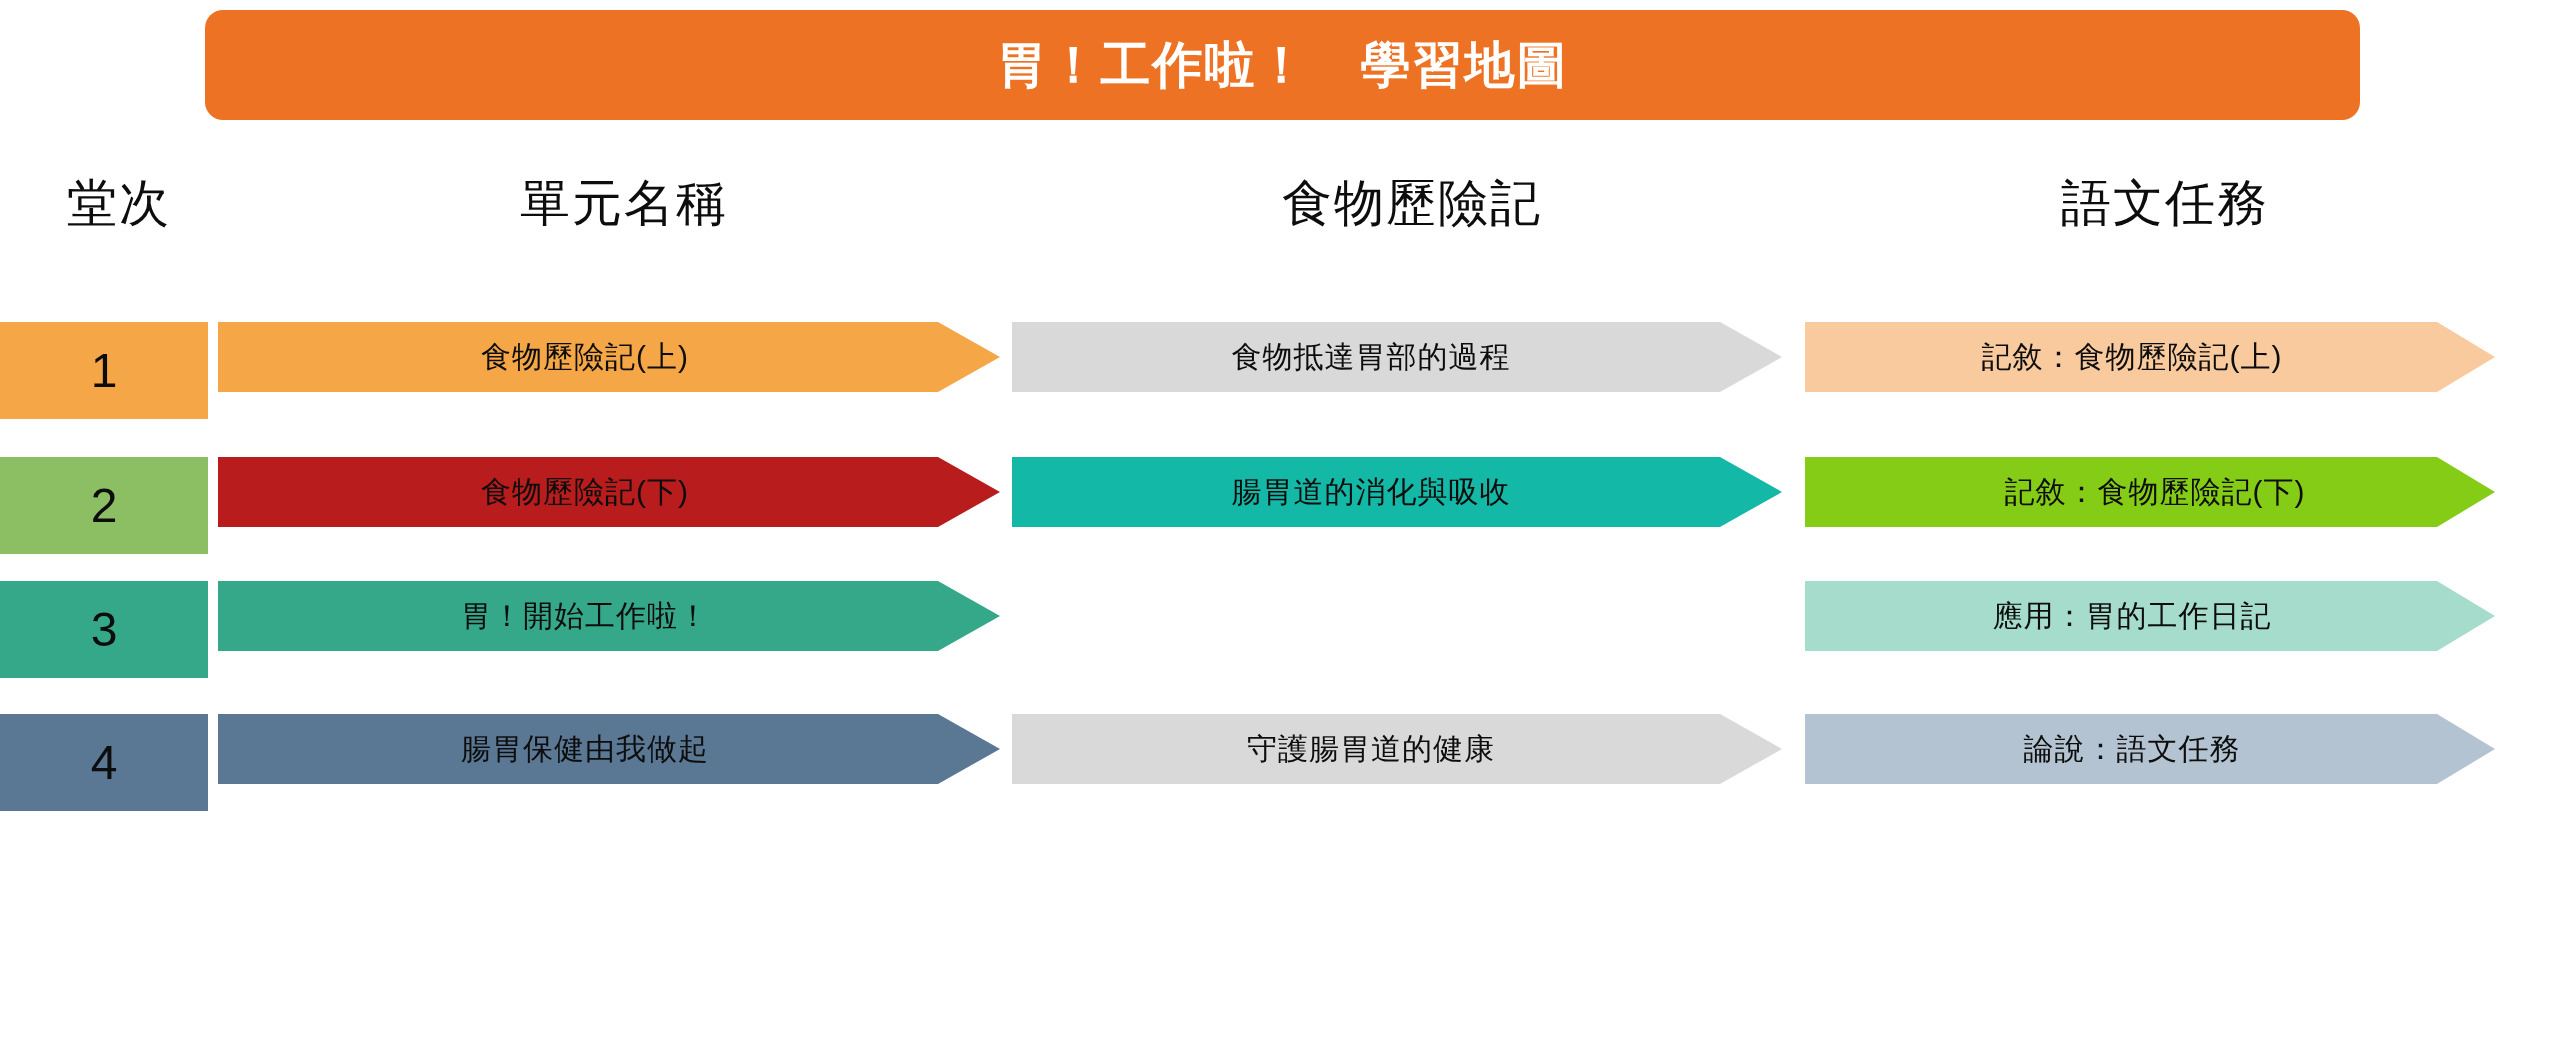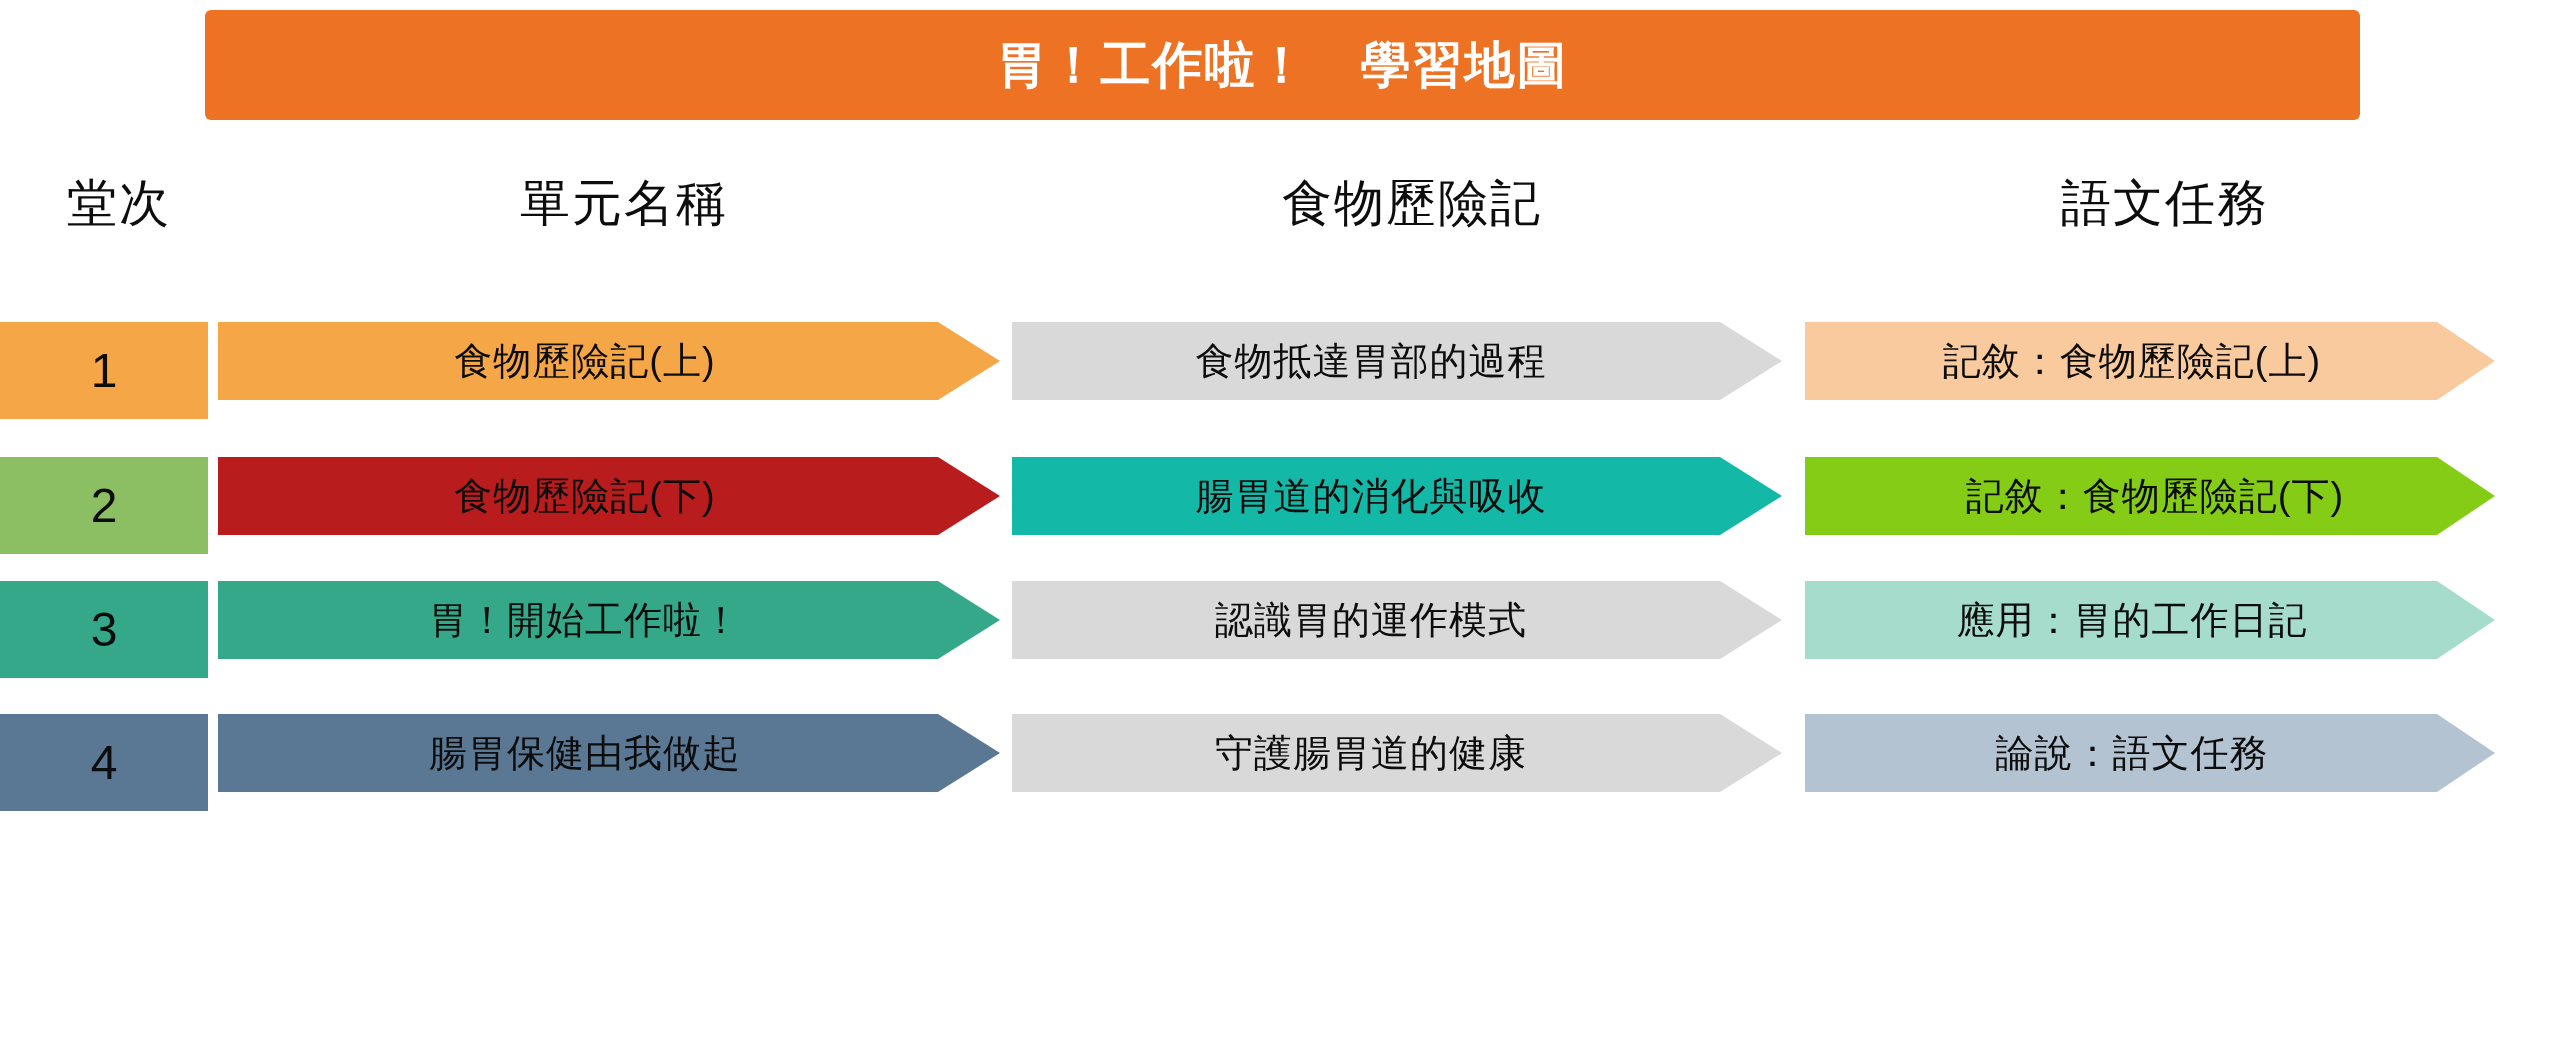--- a/index.html
+++ b/index.html
@@ -21,21 +21,21 @@
   }
 
   
   .title-banner {
     position: absolute;
     left: 205px;
     top: 10px;
     width: 2155px;
     height: 110px;
     background: #EE7223;
-    border-radius: 6px;
+    border-radius: 18px;
     display: flex;
     align-items: center;
     justify-content: center;
   }
   .title-text {
     color: #FFFFFF;
     font-size: 50px;
     font-weight: bold;
     letter-spacing: 2px;
     white-space: pre;
@@ -87,25 +87,25 @@
     justify-content: center;
     font-size: 48px;
     color: #0D0D0D;
     line-height: 1;
   }
 
   
   .cell-arrow {
     position: absolute;
     top: 0;
-    height: 78px;
-    display: flex;
-    align-items: center;
-    justify-content: center;
-    font-size: 38px;
+    height: 70px;
+    display: flex;
+    align-items: center;
+    justify-content: center;
+    font-size: 30px;
     color: #0D0D0D;
     line-height: 1;
     white-space: nowrap;
     letter-spacing: 1px;
   }
 
   
   .cell-unit {
     left: 218px;
     width: 782px;
@@ -179,23 +179,20 @@
     </div>
   </div>
 
   <div class="row row-2">
     <div class="cell-num" style="background-color: rgb(53, 168, 138);">
       <span class="cell-label">3</span>
     </div>
     <div class="cell-arrow cell-unit" style="background-color: rgb(53, 168, 138);">
       <span class="cell-label">胃！開始工作啦！</span>
     </div>
-    <div class="cell-arrow cell-focus" style="background-color: rgb(217, 217, 217);">
-      <span class="cell-label">認識胃的運作模式</span>
-    </div>
     <div class="cell-arrow cell-task" style="background-color: rgb(166, 220, 203);">
       <span class="cell-label">應用：胃的工作日記</span>
     </div>
   </div>
 
   <div class="row row-3">
     <div class="cell-num" style="background-color: rgb(90, 119, 147);">
       <span class="cell-label">4</span>
     </div>
     <div class="cell-arrow cell-unit" style="background-color: rgb(90, 119, 147);">

